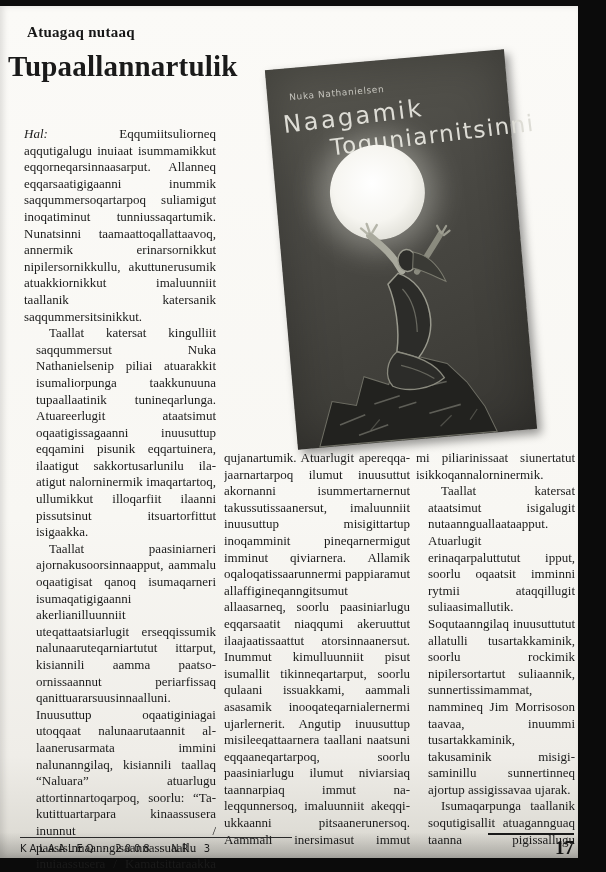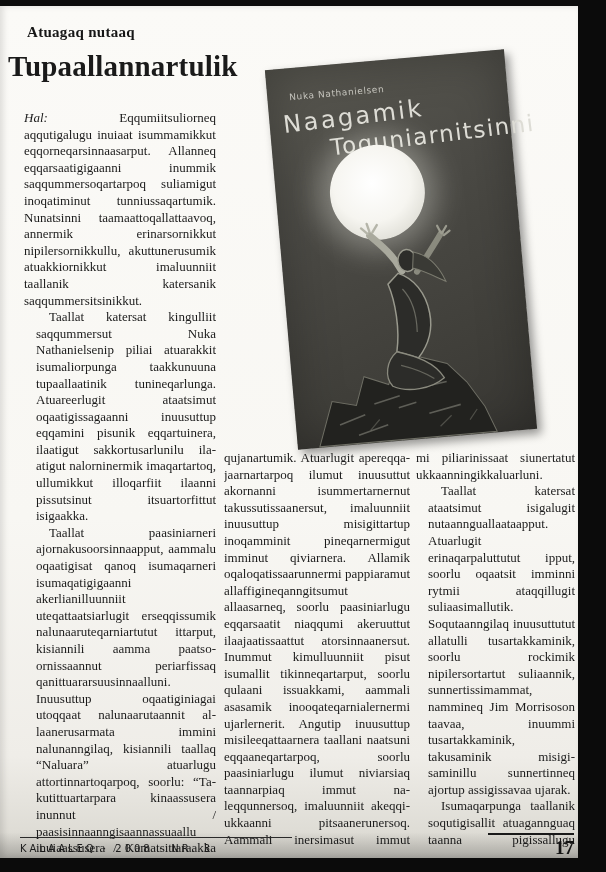--- a/index.html
+++ b/index.html
@@ -21,21 +21,21 @@
     position:absolute; left:8px; top:44px;
     font-weight:700; font-size:29px; color:#1a1a1a; letter-spacing:.2px;
   }
   .col {
     position:absolute; font-size:13px; line-height:16.6px; text-align:justify;
     color:#1b1b1b; overflow:hidden;
   }
   .col p { margin:0; }
   .col p.indent { text-indent:13px;margin-left:12px; }
   .lead-label { font-style:italic; }
-  .col-1 { left:24px; top:104px; width:192px; height:742px; }
+  .col-1 { left:24px; top:120px; width:192px; height:742px; }
   .col-2 { left:224px; top:444px; width:186px; height:400px; }
   .col-3 { left:416px; top:444px; width:159px; height:402px; }
 
   .book-info { margin-top:15px; }
   .book-info p { margin:0; text-align:left; }
   .book-info p.justify { text-align:justify; }
 
   
   .cover {
     position:absolute; left:281px; top:53px; width:240px; height:381px;
@@ -120,21 +120,21 @@
       <path d="M93,158 C112,164 130,172 138,188 C124,198 101,200 86,192 C78,182 82,166 93,158 Z" fill="#2c2c29" stroke="#8a8a7e" stroke-width="1.3"></path>
       <path d="M96,172 C108,176 120,182 128,188" stroke="#7e7e72" stroke-width="1.2" fill="none" opacity=".7"></path>
     </svg>
   </div>
 
   <div class="col col-2">
     <p>qujanartumik. Atuarlugit apereqqa­jaarnartarpoq ilumut inuusuttut akor­nanni isummertarnernut takussutis­saanersut, imaluunniit inuusuttup mi­sigittartup inoqamminit pineqarner­migut imminut qiviarnera. Allamik oqaloqatissaarunnermi pappiaramut allaffigineqanngitsumut allaasarneq, soorlu paasiniarlugu eqqarsaatit ni­aqqumi akeruuttut ilaajaatissaattut a­torsinnaanersut. Inummut kimul­luunniit pisut isumallit tikinneqartar­put, soorlu qulaani issuakkami, aam­mali asasamik inooqateqarnialernermi ujarlernerit. Angutip inuusuttup misi­leeqattaarnera taallani naatsuni eqqaa­neqartarpoq, soorlu paasiniarlugu ilu­mut niviarsiaq taannarpiaq immut na­leqqunnersoq, imaluunniit akeqqi­ukkaanni pitsaanerunersoq. Aammali inersimasut immut isiginninnerat tatineqarnertut ittoq mininneqanngi­laq, annernassusialu peqqutigalugu isumaliutit peqqarniinnerpaat anisin­neqartarput, naak inuunermi piviusu-</p>
   </div>
 
   <div class="col col-3">
-    <p>mi piliarinissaat siunertatut ukkaanni­ngikkaluarluni.</p>
+    <p>mi piliarinissaat siunertatut isikkoqan­nalorninermik.</p>
     <p class="indent">Taallat katersat ataatsimut isigalu­git nutaannguallaataapput. Atuarlugit erinaqarpaluttutut ipput, soorlu oqaatsit imminni rytmii ataqqillugit suliaasimallutik. Soqutaanngilaq inuusuttutut allatulli tusartakkaminik, soorlu rockimik nipilersortartut suli­aannik, sunnertissimammat, nammi­neq Jim Morrisoson taavaa, inuummi tusartakkaminik, takusaminik misigi­saminillu sunnertinneq ajortup assi­gissavaa ujarak.</p>
     <p class="indent">Isumaqarpunga taallanik soqutigi­sallit atuagannguaq taanna pigissallu­gu nuannarissagaat.</p>
     <div class="book-info">
       <p class="justify">Nuka Nathanielsen: Naagamik Toquniarnitsinni</p>
 
     </div>
   </div>
 
   <div class="footer-left">KALAALEQ · 2008 · NR. 3</div>
   <div class="page-num">17</div>

